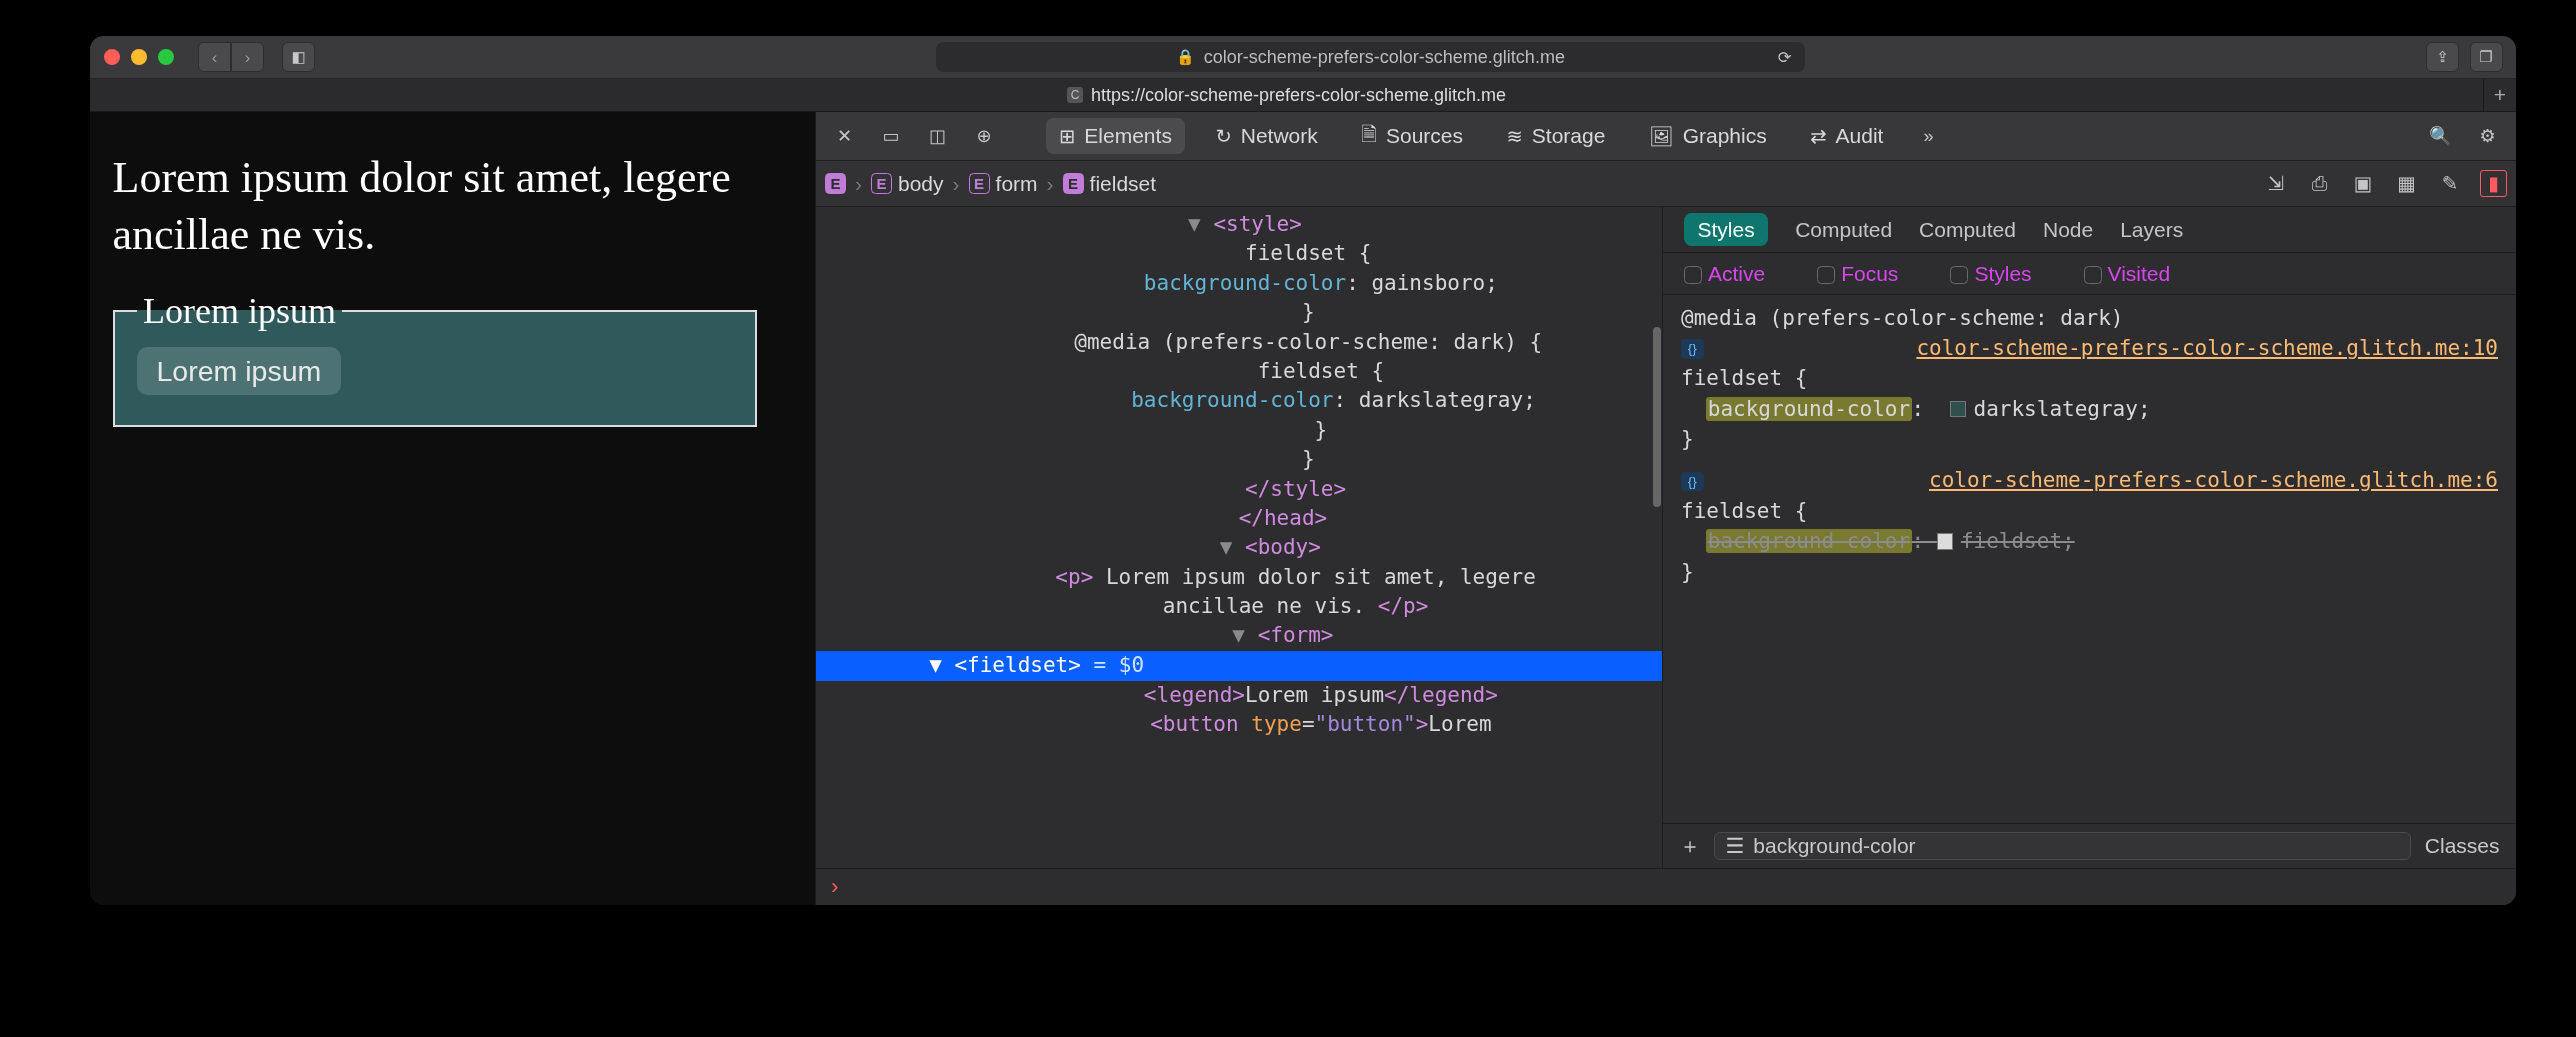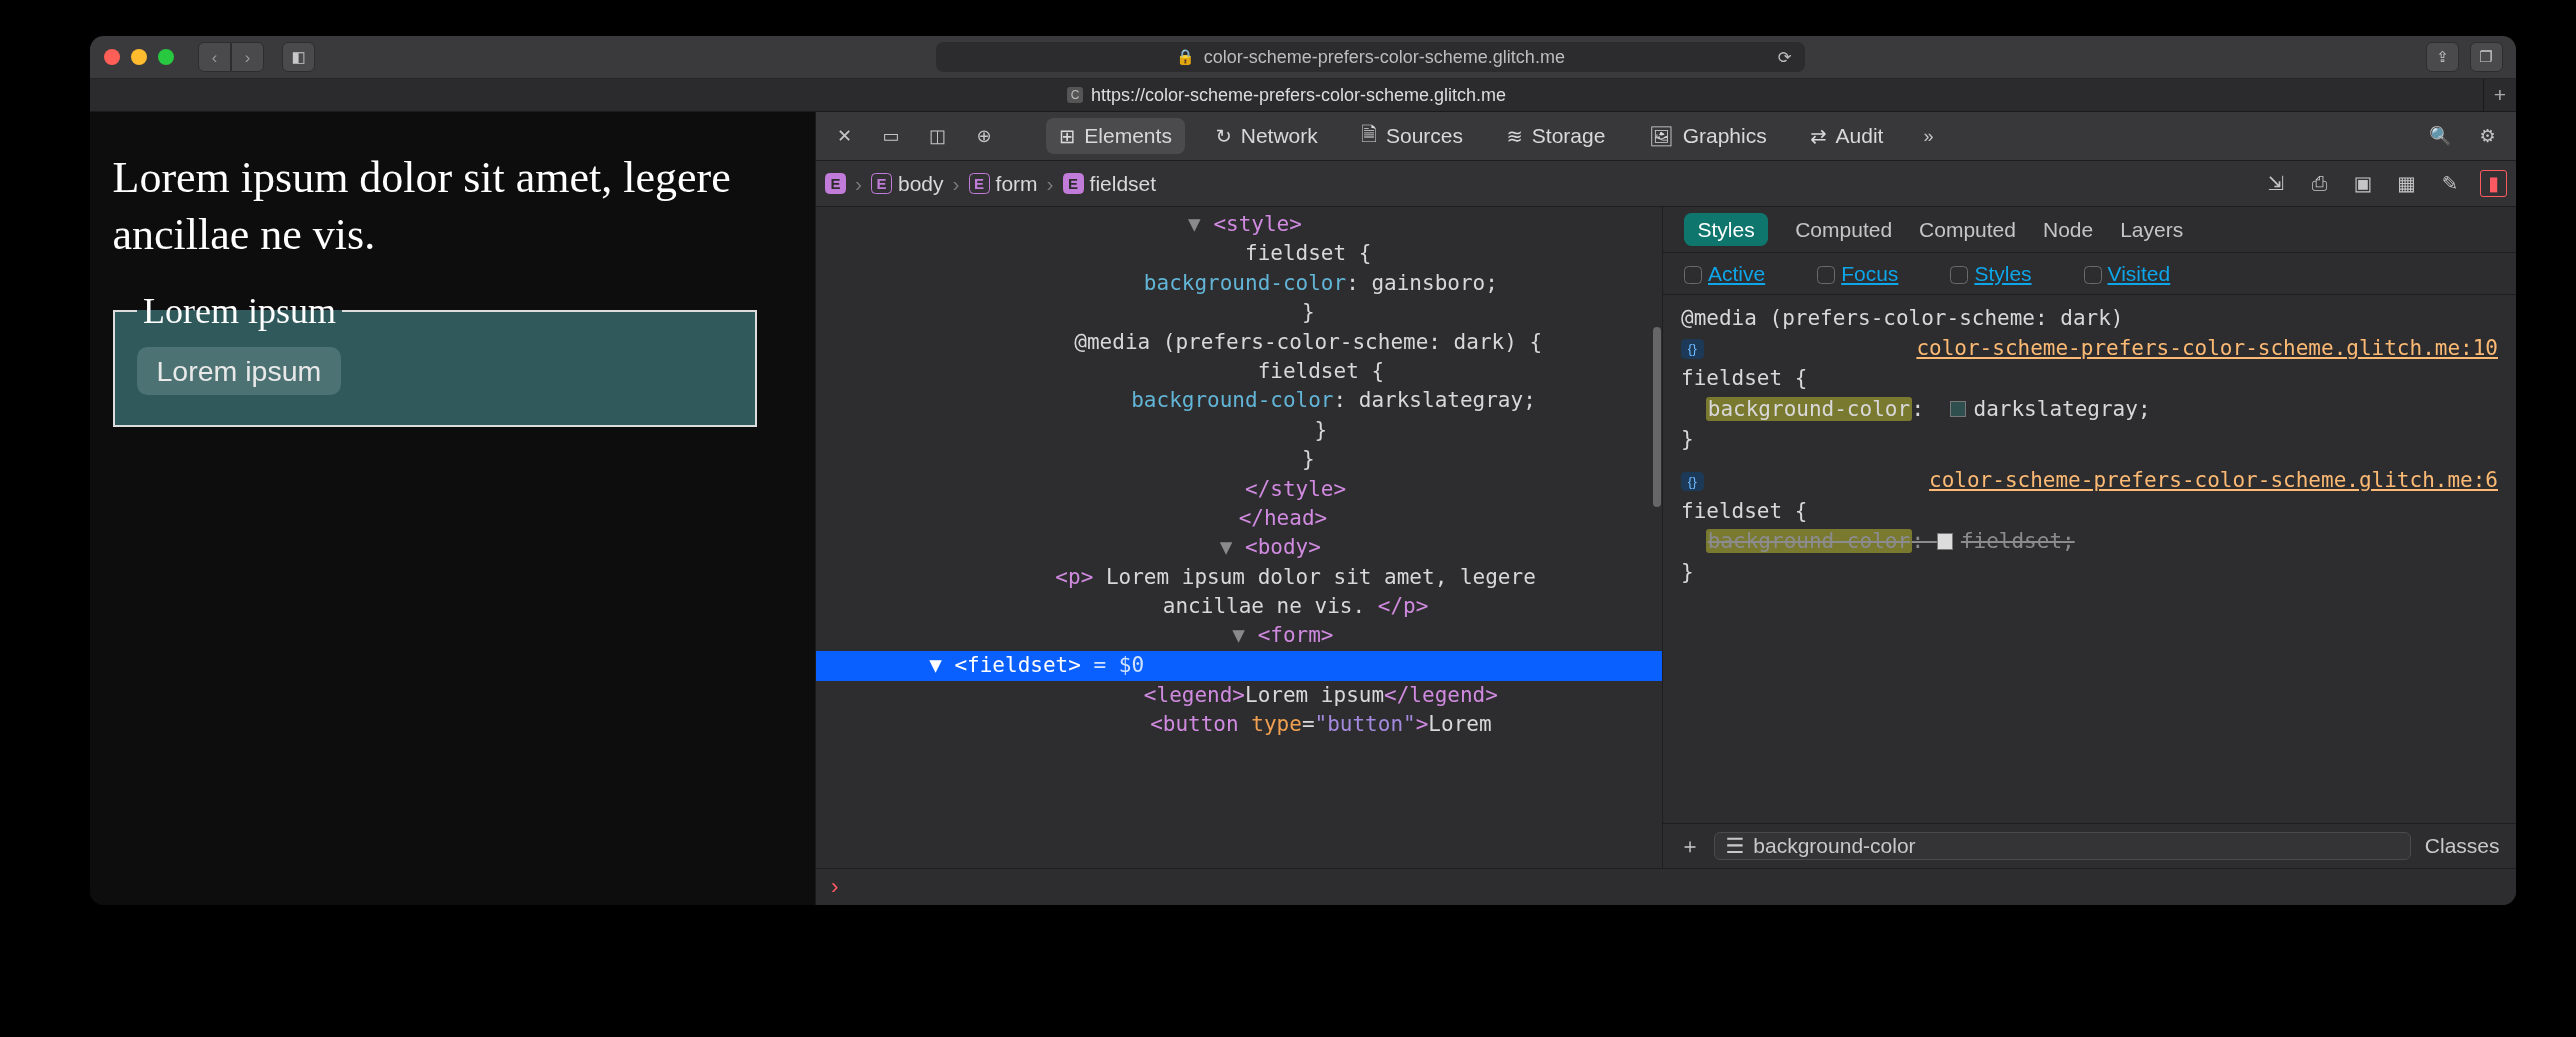--- a/index.html
+++ b/index.html
@@ -173,21 +173,21 @@
   }
   .sp-tabs{
     height:46px;display:flex;align-items:center;gap:27px;padding:0 21px;
     font-size:21px;color:#c5c5c7;border-bottom:0.7px solid #1e1e20;
   }
   .sp-tab.active{
     background:#0f766e;color:#fff;padding:4.5px 13.5px;border-radius:7.5px;
   }
   .sp-pseudo{
     height:42px;display:flex;align-items:center;gap:52px;padding:0 21px;
-    border-bottom:0.7px solid #1e1e20;font-size:21px;color:#0ea5e9;text-decoration:underline;
+    border-bottom:0.7px solid #1e1e20;font-size:21px;color:#d946ef;
   }
   .chk{width:18px;height:18px;border:1.5px solid #6a6a6c;border-radius:4.5px;display:inline-block;margin-right:6px;vertical-align:-3px;}
   .sp-rules{
     flex:1;padding:7.5px 18px;font-family:ui-monospace,Menlo,monospace;
     font-size:21px;line-height:1.45;color:#d8d8da;overflow:auto;
   }
   .rule-src{color:#fdba74;text-decoration:underline;float:right;}
   .css-icon{
     display:inline-flex;width:22.5px;height:19.5px;background:#1c3a57;color:#6cb7ff;
     border-radius:4.5px;align-items:center;justify-content:center;font-size:13.5px;

